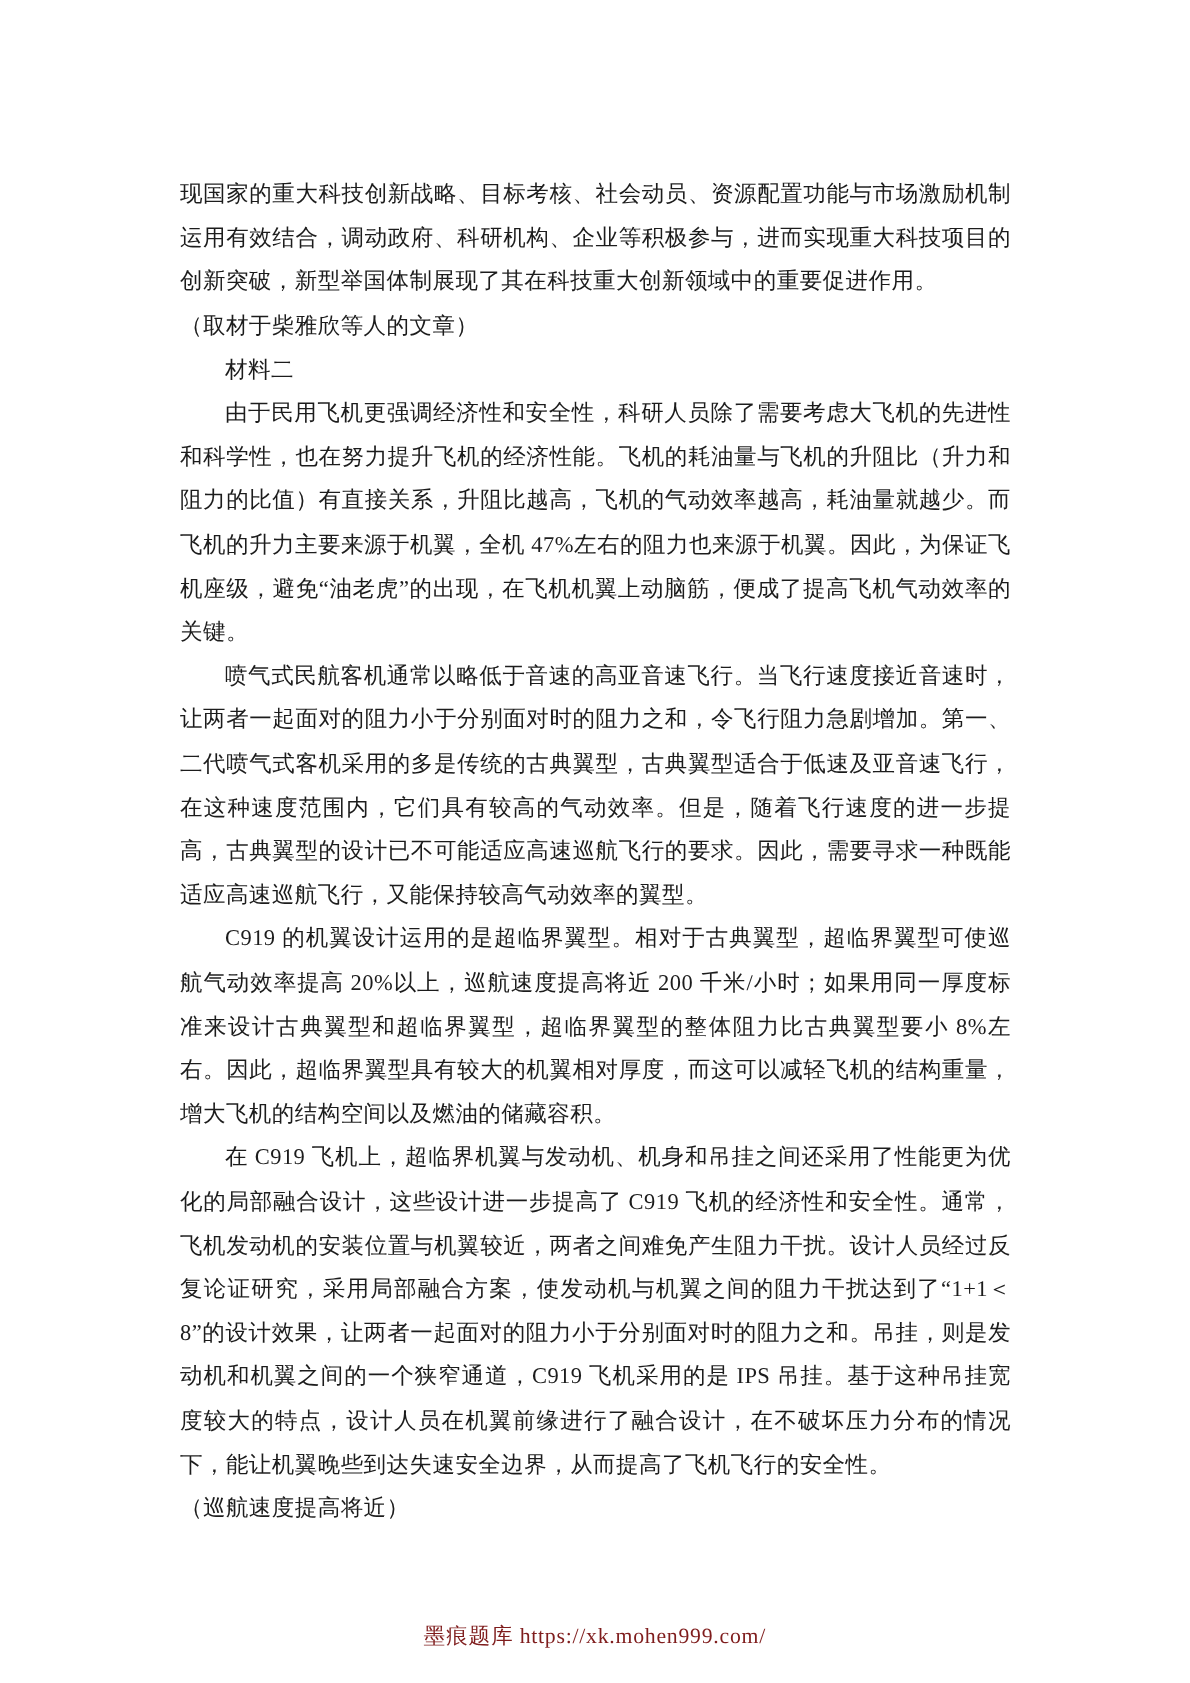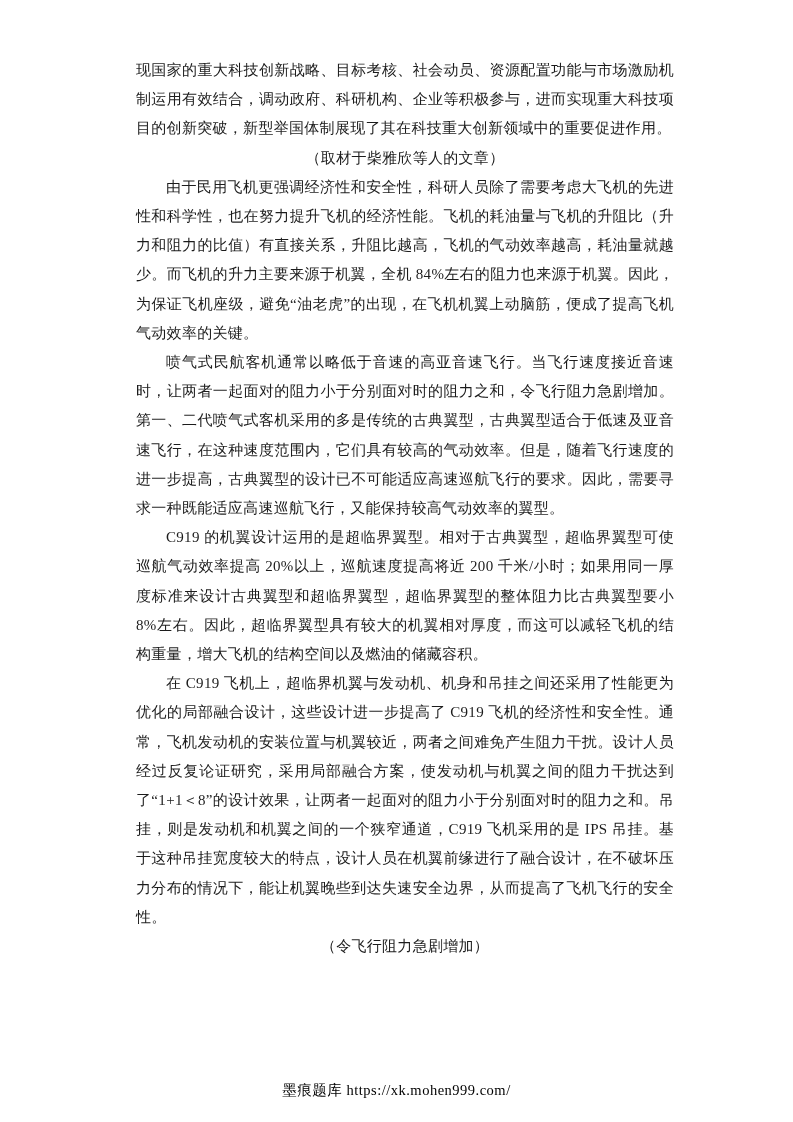--- a/index.html
+++ b/index.html
@@ -10,55 +10,55 @@
   body {
     width: 793px;
     height: 1122px;
     position: relative;
     font-family: "Liberation Serif", "DejaVu Serif", serif;
     color: #1c1c1c;
     overflow: hidden;
   }
   .page {
     box-sizing: border-box;
-    padding: 56px 119px 0 120px;
-    margin-left: 16px;
+    padding: 116px 119px 0 120px;
   }
   .para {
     font-size: 15px;
     line-height: 29.2px;
     text-align: justify;
     margin: 0;
     letter-spacing: 0.3px;
     word-break: break-all;
   }
   .indent {
     text-indent: 2em;
   }
   .attribution {
-    text-align: center;
+    text-align: left;
     text-indent: 0;
   }
   .footer {
     position: absolute;
     left: 0;
     bottom: 22px;
     width: 100%;
     text-align: center;
     font-size: 14.5px;
-    color: #000000;
+    color: #7f1d1d;
     letter-spacing: 0.5px;
   }
 </style>
 </head>
 <body>
 
 <div class="page">
   <p class="para">现国家的重大科技创新战略、目标考核、社会动员、资源配置功能与市场激励机制运用有效结合，调动政府、科研机构、企业等积极参与，进而实现重大科技项目的创新突破，新型举国体制展现了其在科技重大创新领域中的重要促进作用。</p>
   <p class="para attribution">（取材于柴雅欣等人的文章）</p>
-  <p class="para indent">由于民用飞机更强调经济性和安全性，科研人员除了需要考虑大飞机的先进性和科学性，也在努力提升飞机的经济性能。飞机的耗油量与飞机的升阻比（升力和阻力的比值）有直接关系，升阻比越高，飞机的气动效率越高，耗油量就越少。而飞机的升力主要来源于机翼，全机 84%左右的阻力也来源于机翼。因此，为保证飞机座级，避免“油老虎”的出现，在飞机机翼上动脑筋，便成了提高飞机气动效率的关键。</p>
+  <p class="para indent">材料二</p>
+  <p class="para indent">由于民用飞机更强调经济性和安全性，科研人员除了需要考虑大飞机的先进性和科学性，也在努力提升飞机的经济性能。飞机的耗油量与飞机的升阻比（升力和阻力的比值）有直接关系，升阻比越高，飞机的气动效率越高，耗油量就越少。而飞机的升力主要来源于机翼，全机 47%左右的阻力也来源于机翼。因此，为保证飞机座级，避免“油老虎”的出现，在飞机机翼上动脑筋，便成了提高飞机气动效率的关键。</p>
   <p class="para indent">喷气式民航客机通常以略低于音速的高亚音速飞行。当飞行速度接近音速时，让两者一起面对的阻力小于分别面对时的阻力之和，令飞行阻力急剧增加。第一、二代喷气式客机采用的多是传统的古典翼型，古典翼型适合于低速及亚音速飞行，在这种速度范围内，它们具有较高的气动效率。但是，随着飞行速度的进一步提高，古典翼型的设计已不可能适应高速巡航飞行的要求。因此，需要寻求一种既能适应高速巡航飞行，又能保持较高气动效率的翼型。</p>
   <p class="para indent">C919 的机翼设计运用的是超临界翼型。相对于古典翼型，超临界翼型可使巡航气动效率提高 20%以上，巡航速度提高将近 200 千米/小时；如果用同一厚度标准来设计古典翼型和超临界翼型，超临界翼型的整体阻力比古典翼型要小 8%左右。因此，超临界翼型具有较大的机翼相对厚度，而这可以减轻飞机的结构重量，增大飞机的结构空间以及燃油的储藏容积。</p>
   <p class="para indent">在 C919 飞机上，超临界机翼与发动机、机身和吊挂之间还采用了性能更为优化的局部融合设计，这些设计进一步提高了 C919 飞机的经济性和安全性。通常，飞机发动机的安装位置与机翼较近，两者之间难免产生阻力干扰。设计人员经过反复论证研究，采用局部融合方案，使发动机与机翼之间的阻力干扰达到了“1+1＜8”的设计效果，让两者一起面对的阻力小于分别面对时的阻力之和。吊挂，则是发动机和机翼之间的一个狭窄通道，C919 飞机采用的是 IPS 吊挂。基于这种吊挂宽度较大的特点，设计人员在机翼前缘进行了融合设计，在不破坏压力分布的情况下，能让机翼晚些到达失速安全边界，从而提高了飞机飞行的安全性。</p>
-  <p class="para attribution">（令飞行阻力急剧增加）</p>
+  <p class="para attribution">（巡航速度提高将近）</p>
 </div>
 
 <div class="footer">墨痕题库 https://xk.mohen999.com/</div>
 
 </body></html>

